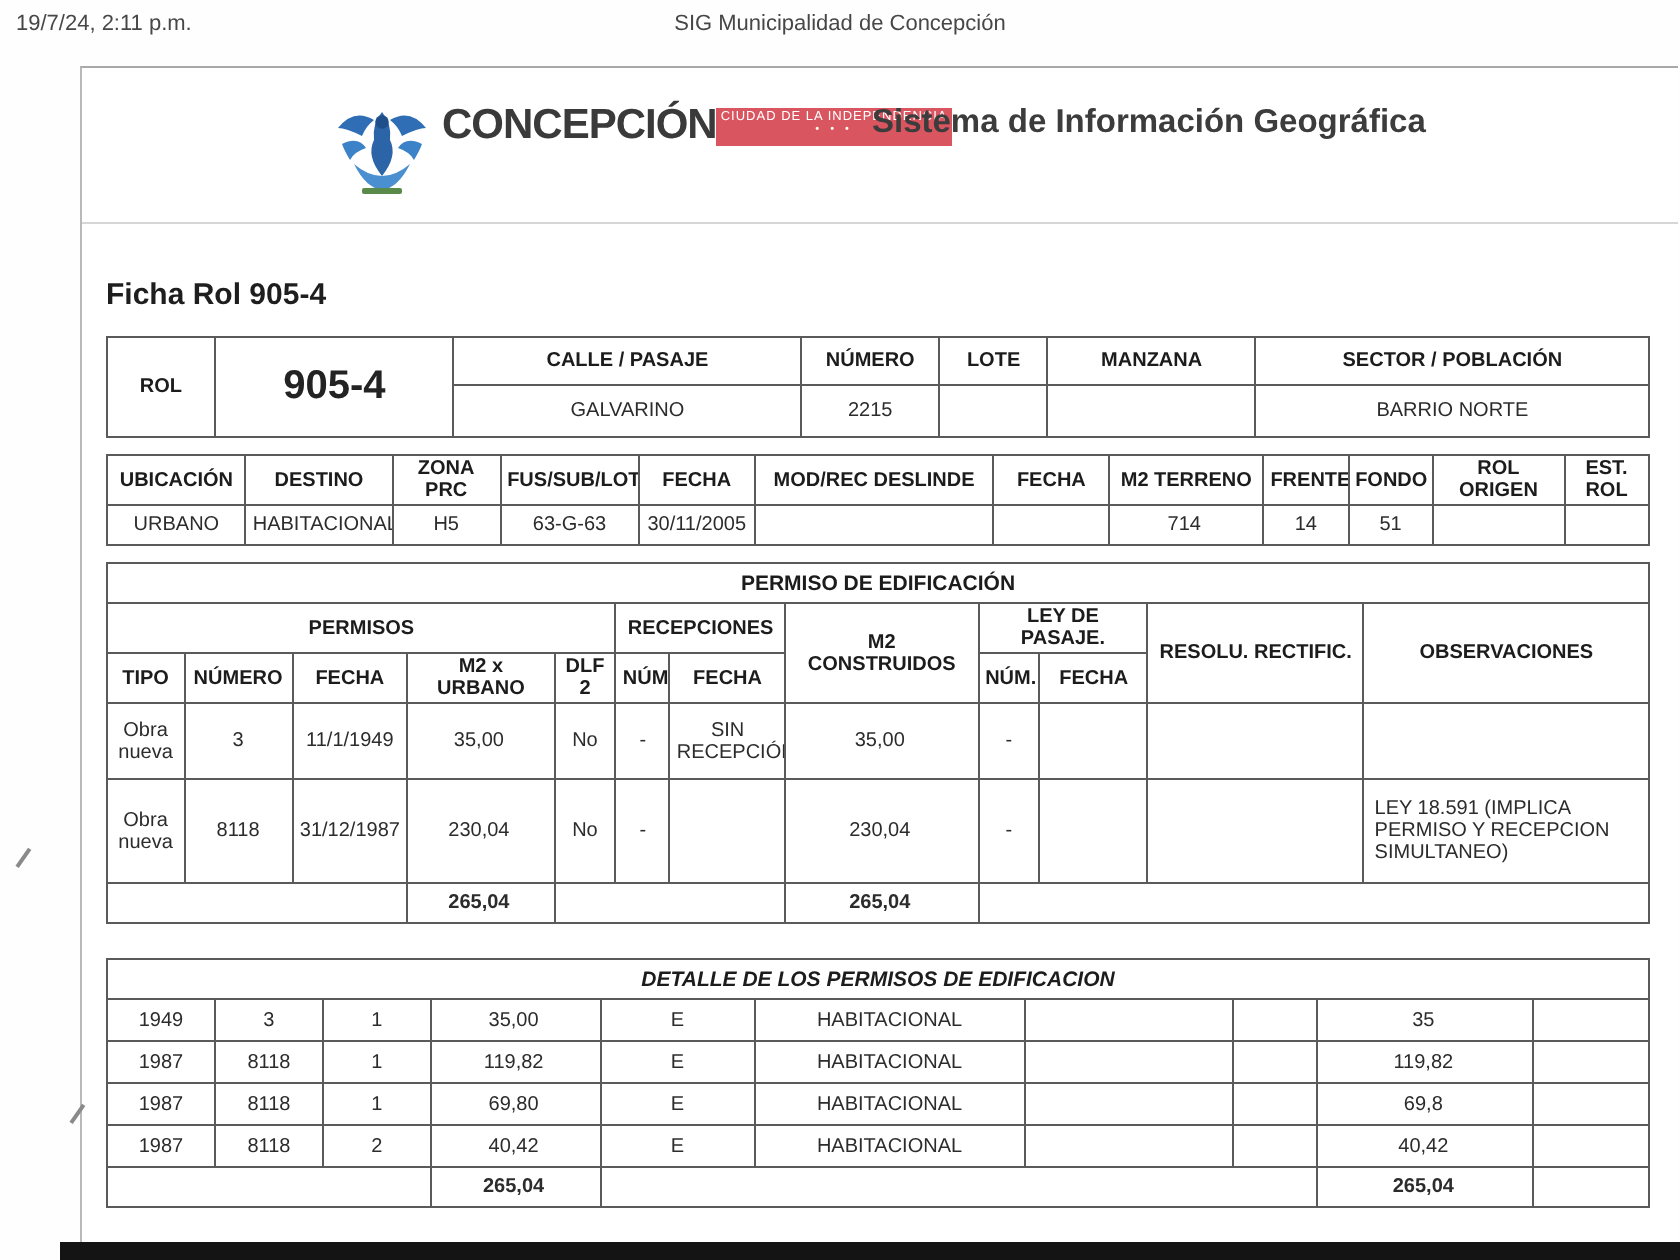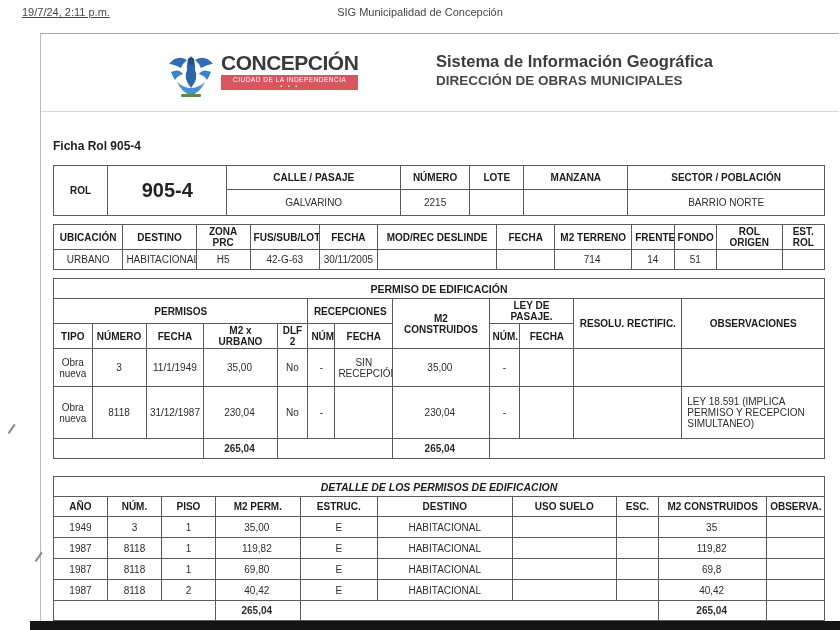--- a/index.html
+++ b/index.html
@@ -5,42 +5,42 @@
   html,body{margin:0;padding:0;}
   body{
     width:840px;height:630px;overflow:hidden;position:relative;
     background:#fefefe;
     font-family:"Liberation Sans","DejaVu Sans",sans-serif;
     -webkit-font-smoothing:antialiased;
     color:#2e2e2e;
   }
   
   .print-header{position:absolute;top:6px;left:0;width:100%;height:16px;font-size:11px;color:#474747;}
-  .print-header .dt{position:absolute;left:22px;top:0;text-decoration:underline;}
+  .print-header .dt{position:absolute;left:8px;top:0;}
   .print-header .ph-title{position:absolute;left:0;width:100%;text-align:center;top:0;}
   
   .page{
     position:absolute;left:40px;top:33px;width:799px;height:597px;
     background:#fff;border-left:1px solid #b9b9b9;border-top:1px solid #a9a9a9;
     box-sizing:border-box;
   }
   .doc-header{position:relative;height:77px;border-bottom:1px solid #d6d6d6;}
   .logo{position:absolute;left:124px;top:16px;display:flex;align-items:flex-start;}
   .logo-bird{width:52px;height:50px;margin-right:4px;}
-  .logo-text{display:flex;flex-direction:column;margin-top:2px;}
+  .logo-text{display:flex;flex-direction:row;margin-top:2px;}
   .logo-name{font-size:21px;font-weight:bold;color:#3a3a3a;letter-spacing:-0.5px;line-height:21px;font-family:"Liberation Sans",sans-serif;}
   .logo-banner{margin-top:2px;background:#d95560;color:#fff;font-size:6.5px;text-align:center;
     padding:1px 2px 0 2px;line-height:7px;letter-spacing:.5px;}
   .logo-banner .yrs{display:block;font-size:5.5px;color:#ffe;letter-spacing:2px;}
   .sig-title{position:absolute;left:395px;top:17px;color:#3c3c3c;}
   .sig-title .l1{font-size:16.5px;font-weight:bold;line-height:21px;}
   .sig-title .l2{font-size:13.5px;font-weight:bold;line-height:18px;color:#474747;}
   
   .content{padding:0 13px 0 12px;}
-  .ficha-title{margin:27px 0 12px 0;font-size:12px;font-weight:bold;color:#1e1e1e;}
+  .ficha-title{margin:27px 0 12px 0;font-size:15px;font-weight:bold;color:#1e1e1e;}
   table{border-collapse:collapse;table-layout:fixed;width:772px;}
   td{border:1px solid #5a5a5a;font-size:10px;color:#2c2c2c;text-align:center;
      padding:1px 3px;box-sizing:border-box;overflow:hidden;vertical-align:middle;}
   td.hdr{font-weight:bold;color:#1c1c1c;}
   td.num{text-align:center;padding-right:5px;}
   td.ttl{font-weight:bold;font-size:10.5px;color:#1c1c1c;}
   .mt8{margin-top:8px;}
   .mt16{margin-top:17px;}
   .rol-big{font-size:20px;font-weight:600;color:#232323;}
   .tot{font-weight:bold;}
@@ -72,21 +72,20 @@
         <path d="M12 32 Q26 44 40 32 Q34 44 26 45 Q18 44 12 32Z" fill="#4a8fd0"></path>
         <rect x="16" y="44" width="20" height="3" rx="1" fill="#5a8a4a"></rect>
       </svg>
       <div class="logo-text">
         <span class="logo-name">CONCEPCIÓN</span>
         <span class="logo-banner"><span>CIUDAD DE LA INDEPENDENCIA</span><span class="yrs">• • •</span></span>
       </div>
     </div>
     <div class="sig-title">
       <div class="l1">Sistema de Información Geográfica</div>
-      <div class="l2">DIRECCIÓN DE OBRAS MUNICIPALES</div>
     </div>
   </div>
 
   <div class="content">
     <div class="ficha-title">Ficha Rol 905-4</div>
 
     <table>
       <colgroup>
         <col style="width:7%">
           <col style="width:15.5%">
@@ -143,21 +142,21 @@
         <td class="hdr">M2 TERRENO</td>
         <td class="hdr">FRENTE</td>
         <td class="hdr">FONDO</td>
         <td class="hdr">ROL ORIGEN</td>
         <td class="hdr">EST. ROL</td>
       </tr>
       <tr style="height:20px;">
         <td>URBANO</td>
         <td>HABITACIONAL</td>
         <td>H5</td>
-        <td>42-G-63</td>
+        <td>63-G-63</td>
         <td>30/11/2005</td>
         <td></td>
         <td></td>
         <td class="num">714</td>
         <td>14</td>
         <td>51</td>
         <td></td>
         <td></td>
       </tr>
     </tbody>
@@ -249,32 +248,20 @@
           <col style="width:17.5%">
           <col style="width:13.5%">
           <col style="width:5.5%">
         <col style="width:14%">
           <col style="width:7.5%">
       </colgroup>
       <tbody>
           <tr style="height:20px;font-style:italic;">
         <td class="ttl" colspan="10">DETALLE DE LOS PERMISOS DE EDIFICACION</td>
       </tr>
-      <tr style="height:20px;">
-        <td class="hdr">AÑO</td>
-        <td class="hdr">NÚM.</td>
-        <td class="hdr">PISO</td>
-        <td class="hdr">M2 PERM.</td>
-        <td class="hdr">ESTRUC.</td>
-        <td class="hdr">DESTINO</td>
-        <td class="hdr">USO SUELO</td>
-        <td class="hdr">ESC.</td>
-        <td class="hdr">M2 CONSTRUIDOS</td>
-        <td class="hdr">OBSERVA.</td>
-      </tr>
       <tr style="height:21px;">
         <td>1949</td>
         <td>3</td>
         <td>1</td>
         <td class="num">35,00</td>
         <td>E</td>
         <td>HABITACIONAL</td>
         <td></td>
         <td></td>
         <td class="num">35</td>

